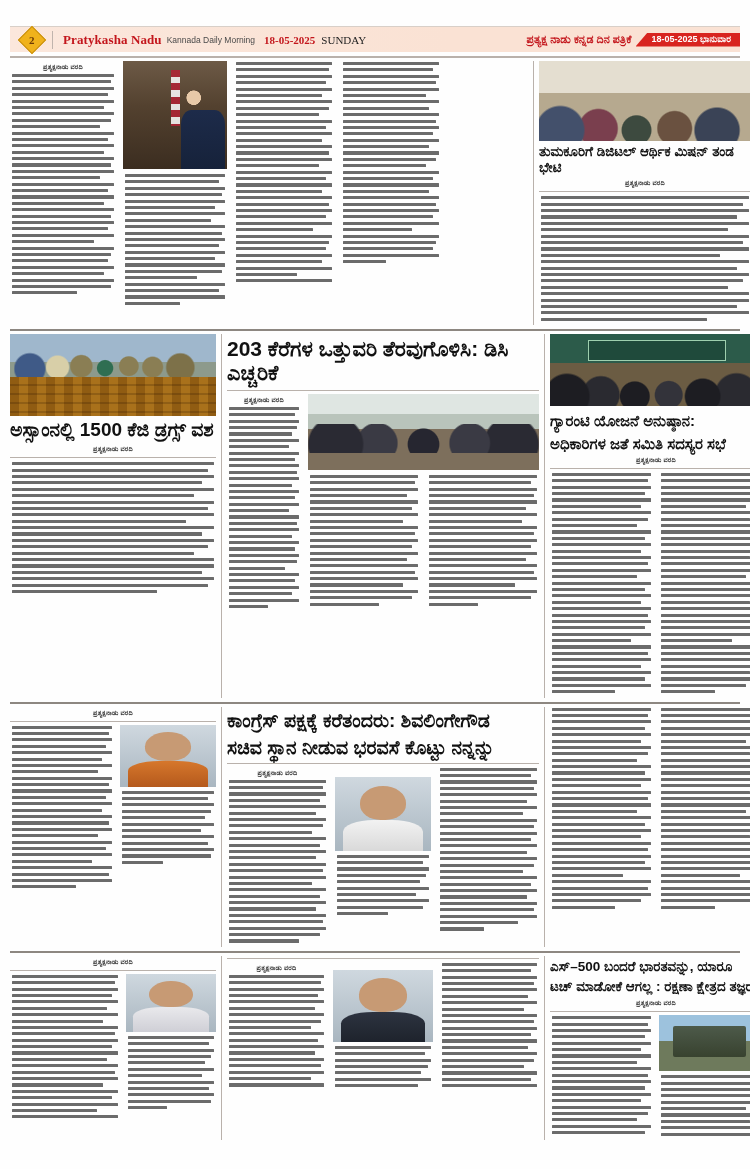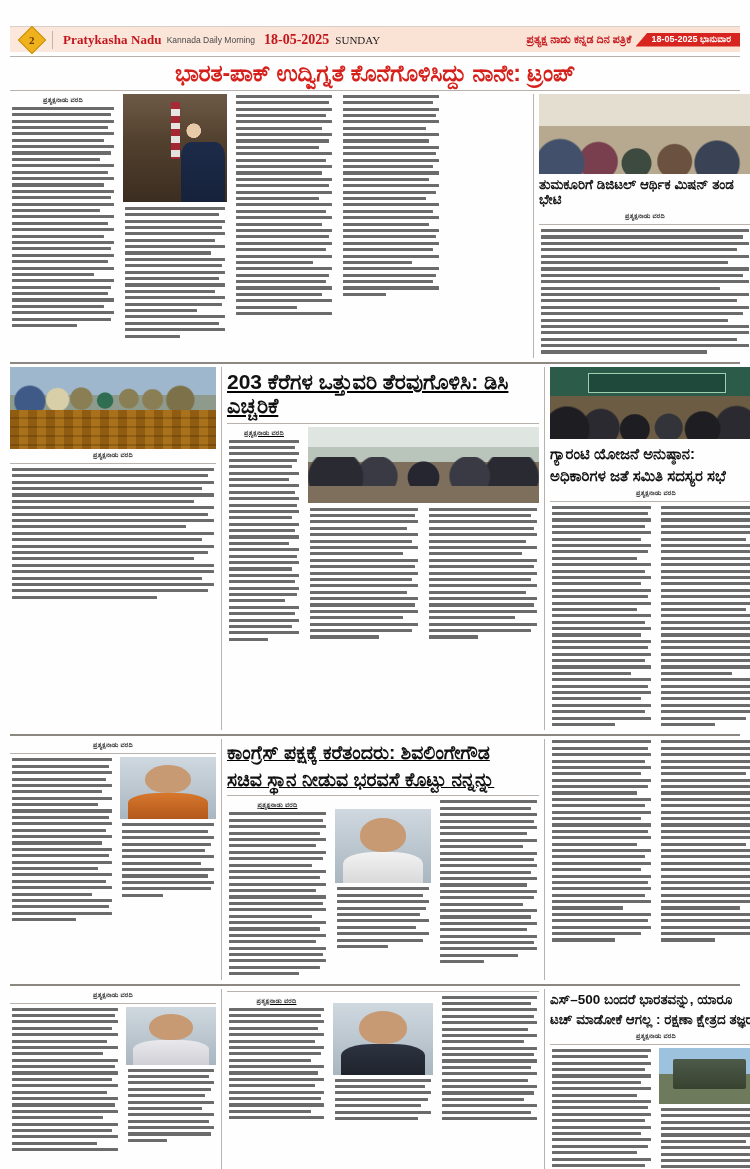--- a/index.html
+++ b/index.html
@@ -52,21 +52,21 @@
     font-family: "Liberation Serif", serif;
     font-weight: bold; font-size: 13px; color: #c3161c;
     letter-spacing: .1px;
   }
   .mast-sub {
     font-size: 8.5px; color: #4a4a4a; margin-left: 5px;
     font-family: "Liberation Sans", sans-serif;
   }
   .mast-date {
     font-family: "Liberation Serif", serif;
-    font-weight: bold; font-size: 14px; color: #c3161c; margin-left: 9px;
+    font-weight: bold; font-size: 11px; color: #c3161c; margin-left: 9px;
   }
   .mast-day {
     font-family: "Liberation Serif", serif;
     font-size: 11px; color: #222; margin-left: 6px;
   }
   .mast-kn {
     margin-left: auto; margin-right: 4px;
     font-size: 11px; color: #c3161c; font-weight: bold;
   }
   .mast-redtab {
@@ -87,21 +87,21 @@
     font-weight: bold;
     font-size: 23px;
     text-align: center;
     letter-spacing: -.2px;
     padding: 4px 0 3px 0;
     line-height: 1.12;
   }
 
   .body-cols { display: flex; gap: 0; }
   .col-left  { width: 206px; flex: none; }
-  .col-mid   { width: 312px; flex: none; text-decoration: underline; }
+  .col-mid   { width: 312px; flex: none; }
   .col-right { width: 212px; flex: none; }
 
   .vsep { width: 1px; background: #b9b1ab; flex: none; margin: 0 5px; }
 
   .hl-blk {
     font-weight: bold; color: #111;
     font-size: 17px; line-height: 1.16;
     text-align: left; padding: 3px 0 2px;
     font-family: "Liberation Sans", sans-serif;
   }
@@ -257,21 +257,20 @@
     <div class="mast-title">Pratykasha Nadu</div>
     <div class="mast-sub">Kannada Daily Morning</div>
     <div class="mast-date">18-05-2025</div>
     <div class="mast-day">SUNDAY</div>
     <div class="mast-kn">ಪ್ರತ್ಯಕ್ಷ ನಾಡು ಕನ್ನಡ ದಿನ ಪತ್ರಿಕೆ</div>
     <div class="mast-redtab">18-05-2025 ಭಾನುವಾರ</div>
   </div>
 
   <div class="rule-h"></div>
 
-  <div class="headline-red">ಭಾರತ-ಪಾಕ್ ಉದ್ವಿಗ್ನತೆ ಕೊನೆಗೊಳಿಸಿದ್ದು ನಾನೇ: ಟ್ರಂಪ್</div>
   <div class="rule-h"></div>
 
   <div class="body-cols" style="margin-top:3px;">
 
     <div style="width:518px; flex:none;">
       <div class="subcols" style="gap:7px;">
 
         <div style="width:106px; flex:none;">
           <div class="byline">ಪ್ರತ್ಯಕ್ಷನಾಡು ವರದಿ</div>
           <div class="txt">
@@ -453,20 +452,21 @@
   </div>
 
   <div class="rule-h-thick" style="margin:4px 0 3px;"></div>
 
   <div class="body-cols">
 
     <div class="col-left">
       <div class="photo ph-drugs" style="height:82px;">
         <div class="ppl"></div>
       </div>
+      <div class="hl-blk lg">ಅಸ್ಸಾಂನಲ್ಲಿ 1500 ಕೆಜಿ ಡ್ರಗ್ಸ್ ವಶ</div>
       <div class="byline">ಪ್ರತ್ಯಕ್ಷನಾಡು ವರದಿ</div>
       <div class="rule-h" style="margin:2px 0 3px;"></div>
       <div class="txt">
         <div class="ln w100"></div>
           <div class="ln w97"></div>
           <div class="ln w100"></div>
         <div class="ln w94"></div>
           <div class="ln w100"></div>
           <div class="ln w90"></div>
         <div class="ln w100"></div>

